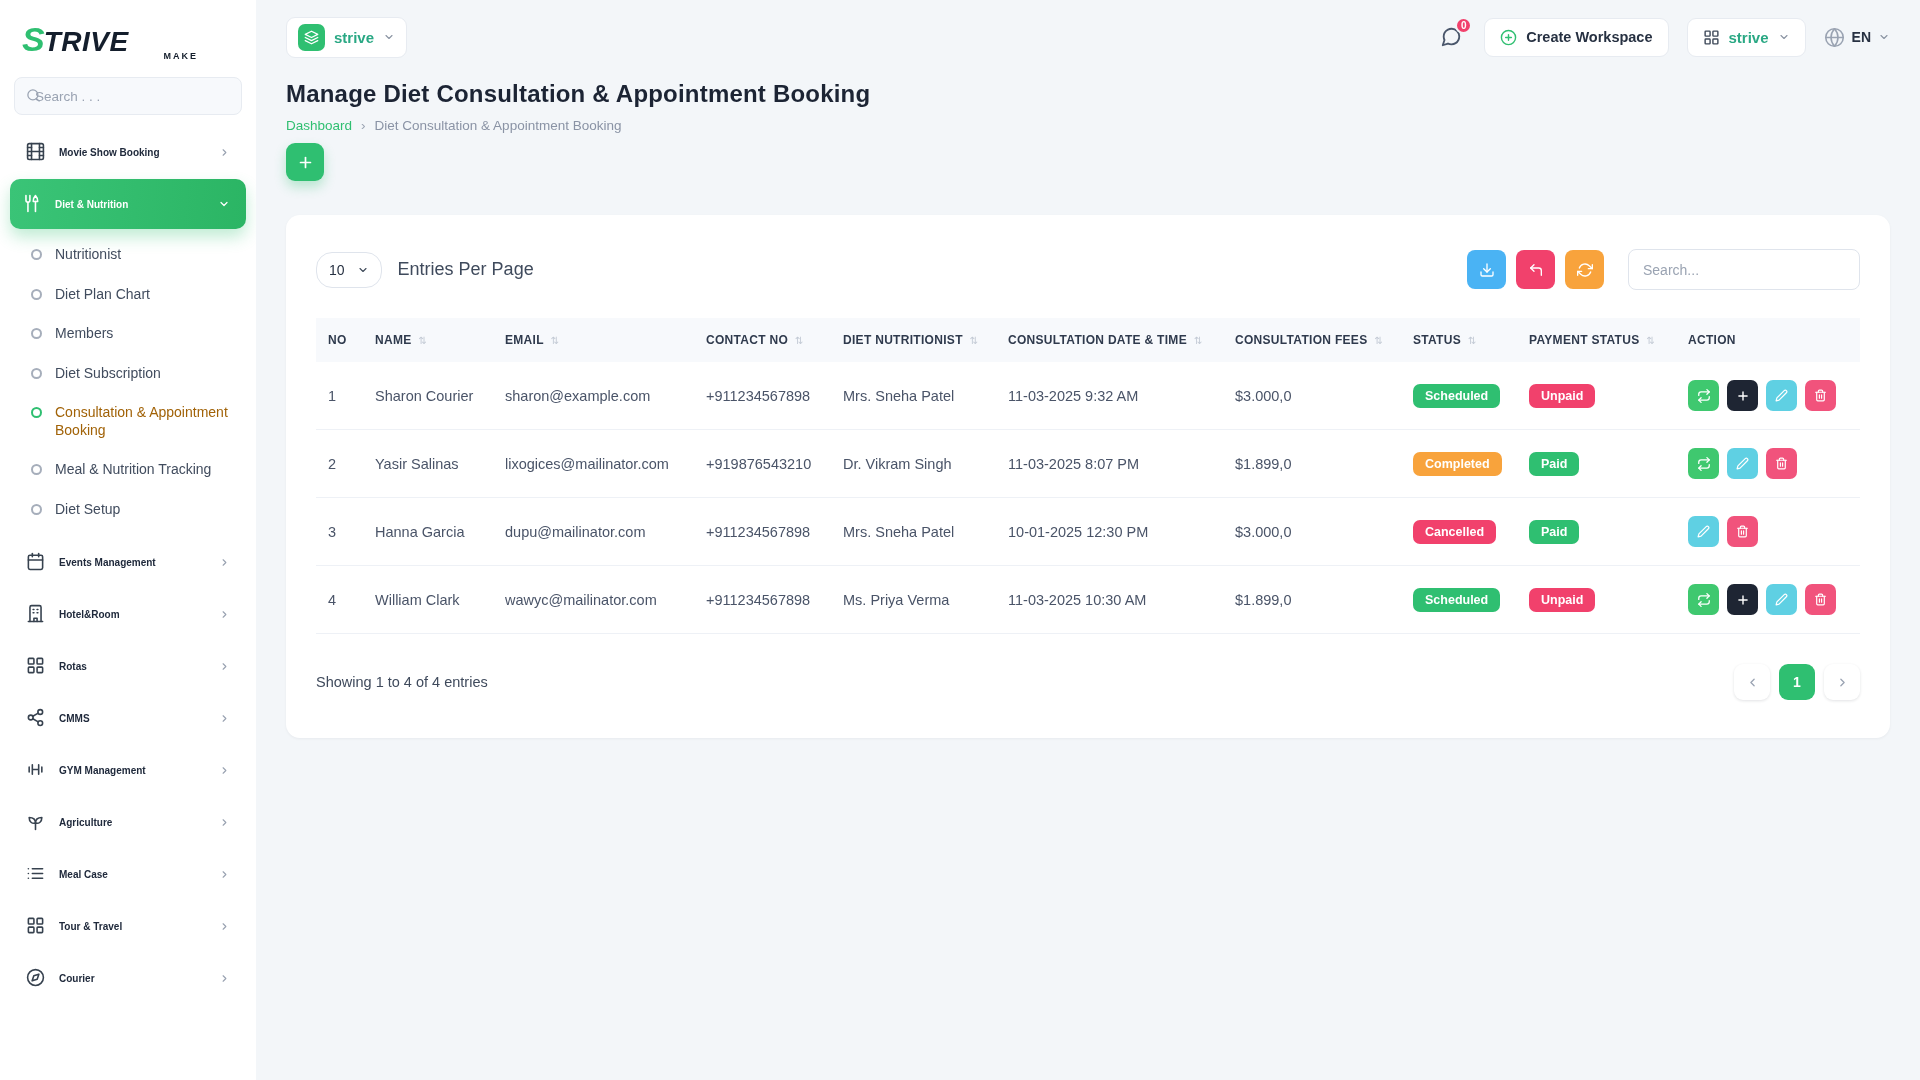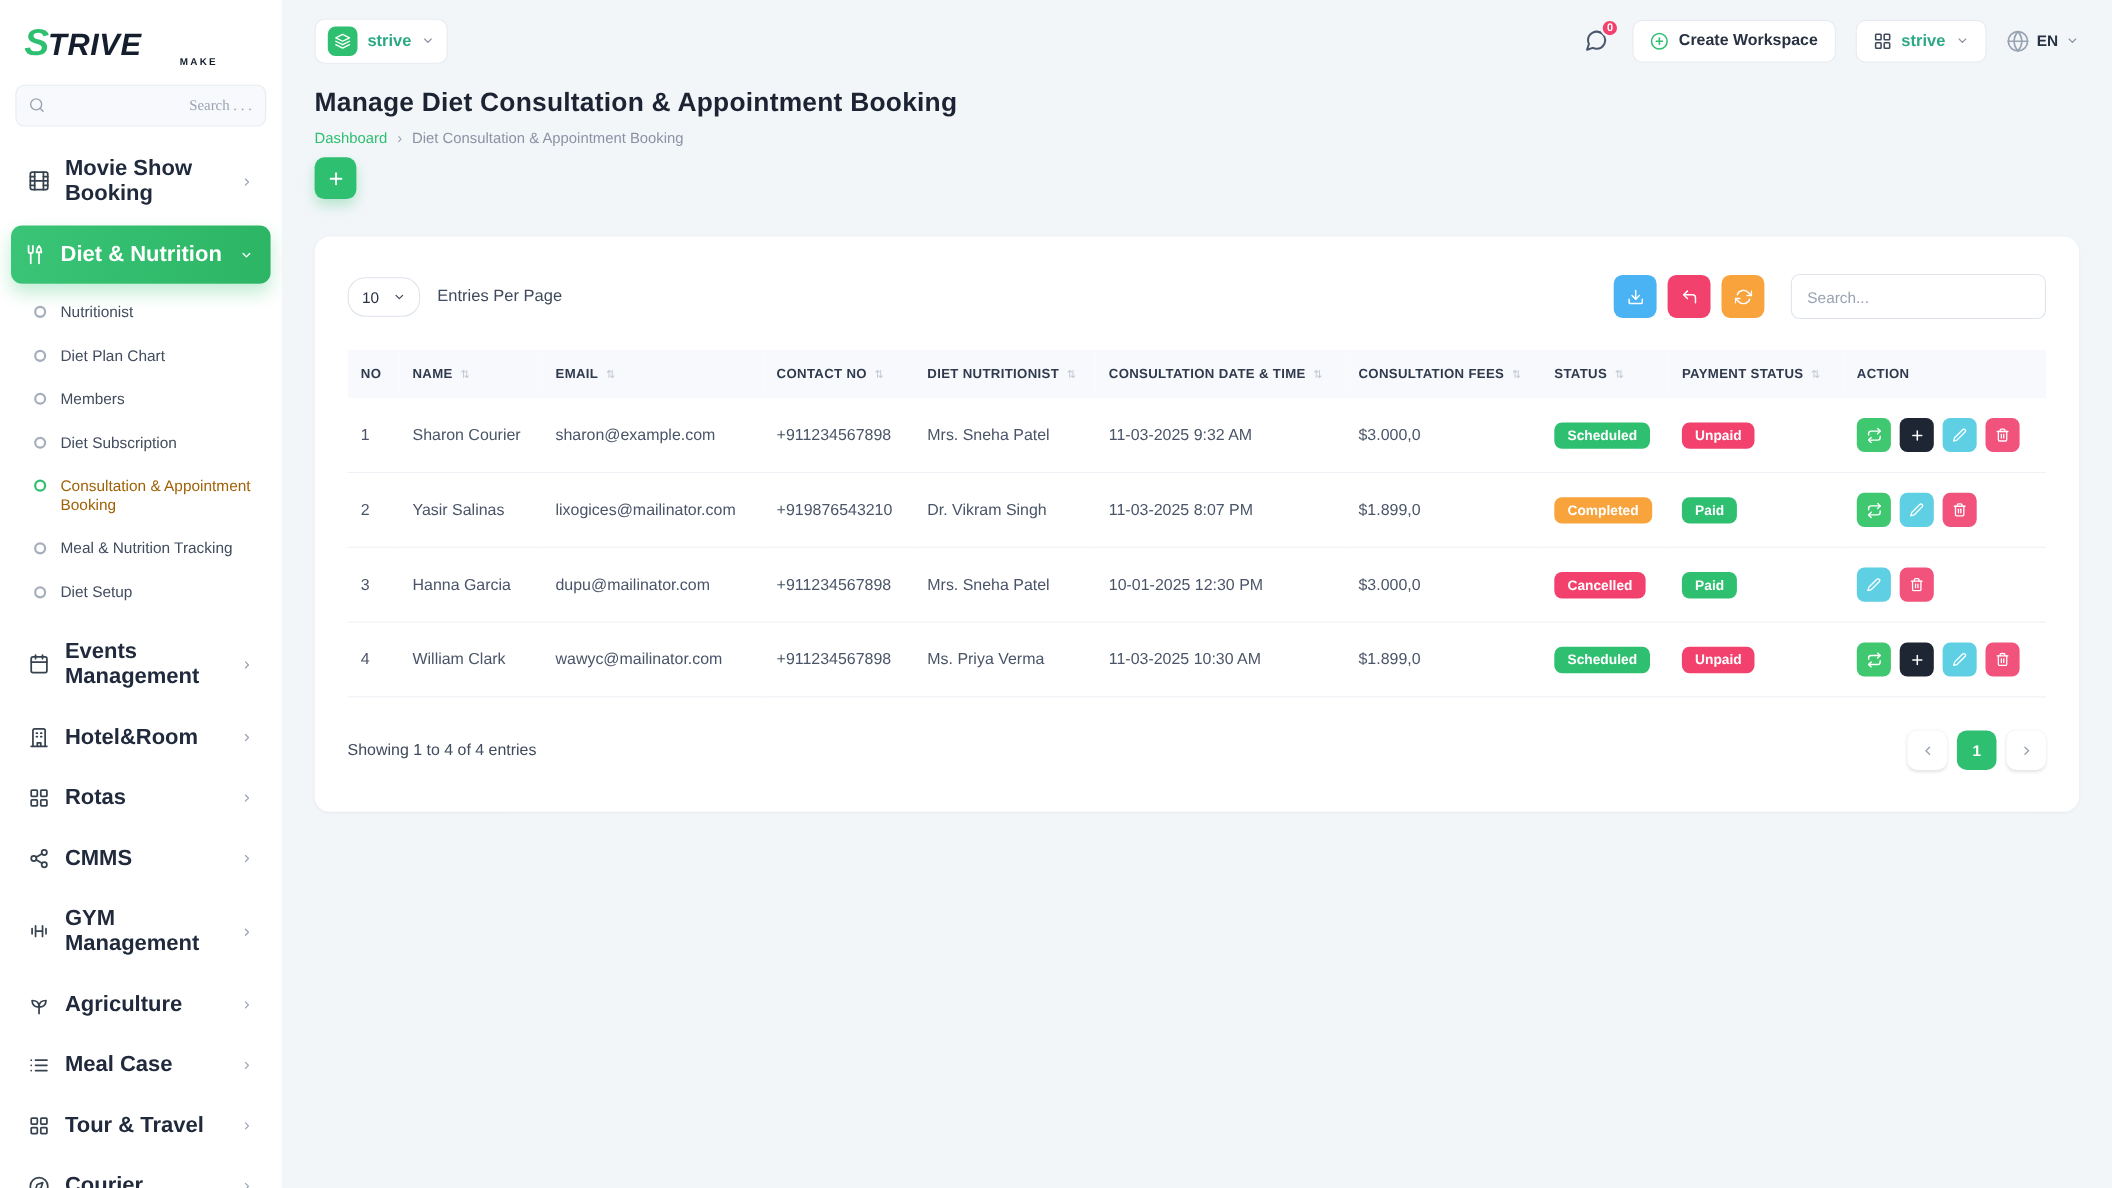--- a/index.html
+++ b/index.html
@@ -27,32 +27,32 @@
     letter-spacing: 0.5px;
   }
   .logo-make {
     position: absolute; right: 58px; bottom: 12px;
     font-size: 9px; font-weight: 700; letter-spacing: 2px; color: #141e2c;
   }
   .side-search { margin: 4px 14px 12px; position: relative; }
   .side-search svg { position: absolute; left: 12px; top: 11px; color: #9aa3b2; }
   .side-search input {
     width: 100%; height: 38px; border: 1px solid #e7ebf1; background: #f7f9fc;
-    border-radius: 8px; padding: 0 12px 0 56px; font-size: 13.5px; color: #3f4a5c;
-    outline: none; font-family: Liberation Serif, serif; text-align: right;
+    border-radius: 8px; padding: 0 12px 0 20px; font-size: 13.5px; color: #3f4a5c;
+    outline: none; font-family: Liberation Sans, sans-serif;
   }
   .side-search input::placeholder { color: #9aa3b2; }
 
   .nav-item {
     display: flex; align-items: center; gap: 13px;
     padding: 15px 16px; margin: 2px 10px; border-radius: 10px;
     cursor: pointer; color: #202a3c;
   }
   .nav-icon { width: 20px; height: 20px; color: #37424f; display: flex; flex: none; }
-  .nav-label { flex: 1; font-size: 20px; font-weight: 700; }
+  .nav-label { flex: 1; font-size: 10px; font-weight: 700; }
   .nav-chevron { color: #98a1b0; display: flex; flex: none; }
   .nav-item.active {
     background: linear-gradient(95deg, #3ac477, #2bb564);
     color: #fff; box-shadow: 0 8px 16px rgba(47,191,113,.3); padding-left: 12px;
   }
   .nav-item.active .nav-icon, .nav-item.active .nav-chevron { color: #fff; }
 
   .subnav { padding: 4px 0 6px; }
   .subnav-item {
     display: flex; align-items: flex-start; gap: 13px;
@@ -124,21 +124,21 @@
     margin-top: 34px; background: #fff; border-radius: 14px;
     padding: 34px 30px 38px; box-shadow: 0 1px 3px rgba(16,24,40,.05);
   }
   .controls { display: flex; justify-content: space-between; align-items: center; }
   .controls-left { display: flex; align-items: center; gap: 16px; }
   .per-page {
     display: flex; align-items: center; gap: 12px; border: 1px solid #dfe4ec;
     border-radius: 16px; padding: 9px 12px; font-size: 14px; color: #273142;
     cursor: pointer; background: #fff;
   }
-  .entries-label { font-size: 15px; color: #3f4a5c; }
+  .entries-label { font-size: 18px; color: #3f4a5c; }
   .controls-right { display: flex; align-items: center; gap: 10px; }
   .icon-btn {
     width: 39px; height: 39px; border-radius: 8px; border: none; cursor: pointer;
     color: #fff; display: flex; align-items: center; justify-content: center;
   }
   .icon-btn.download { background: #4ab3f4; }
   .icon-btn.undo { background: #f1416c; }
   .icon-btn.refresh { background: #f8a33c; }
   .tbl-search {
     width: 232px; height: 41px; border: 1px solid #dfe4ec; border-radius: 8px;

